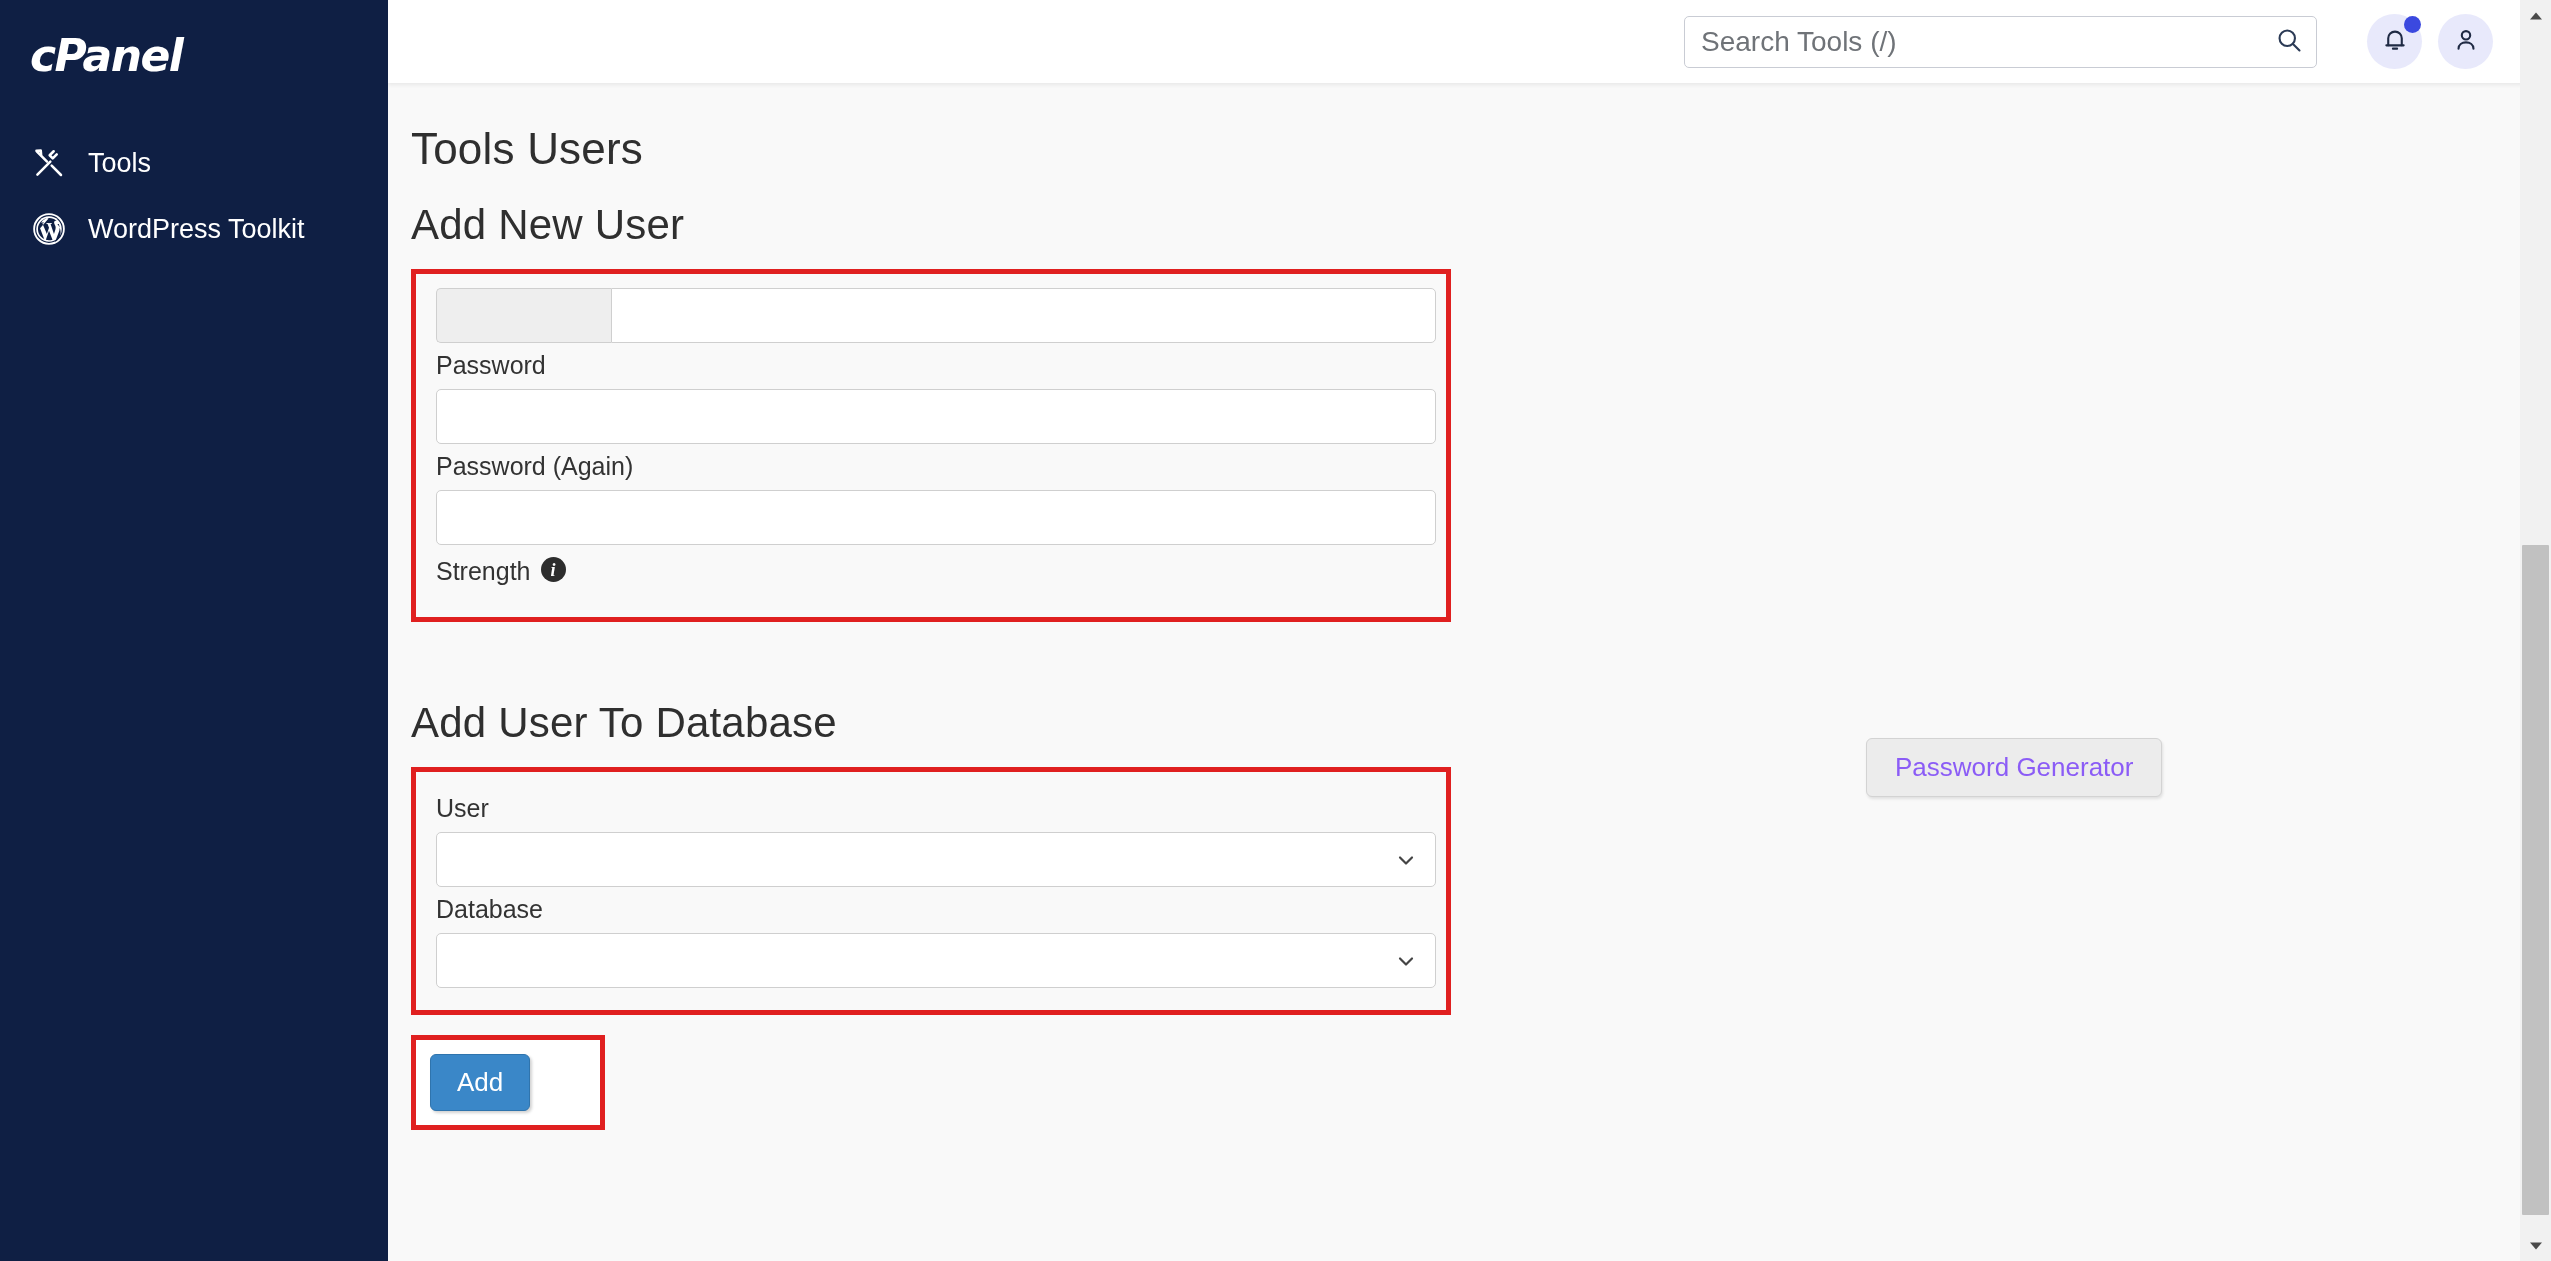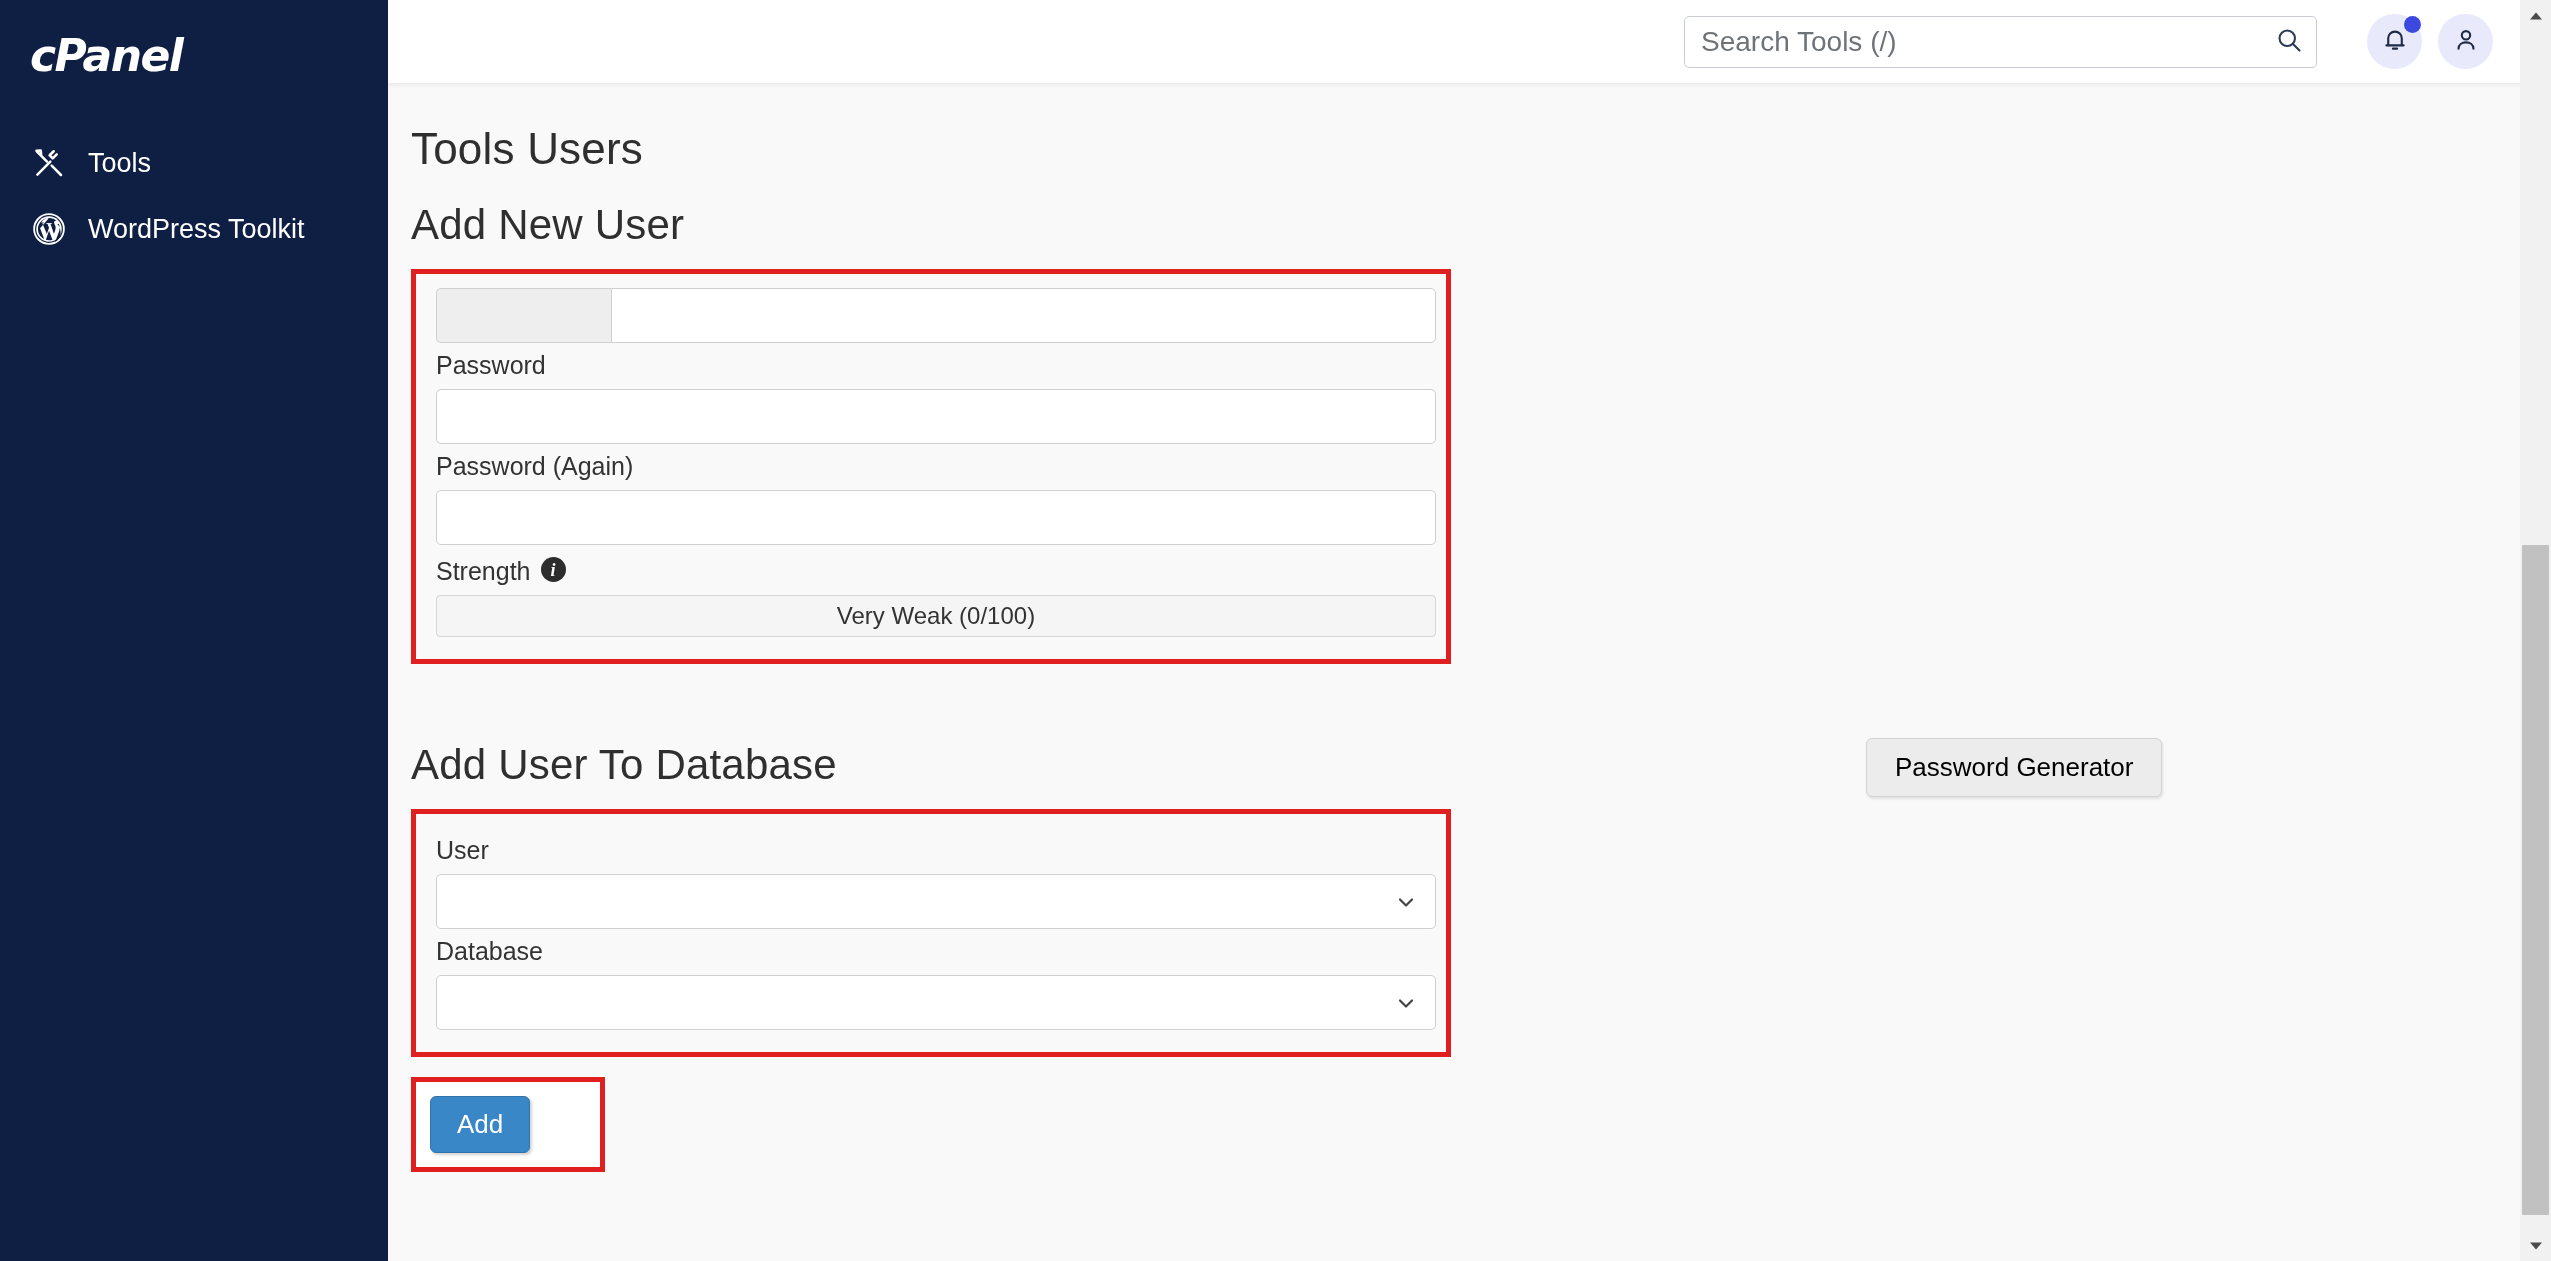--- a/index.html
+++ b/index.html
@@ -226,21 +226,21 @@
     border-radius: 6px;
     font-family: "Liberation Sans", sans-serif;
     font-size: 26px;
     padding: 13px 26px;
     cursor: pointer;
     box-shadow: 2px 2px 3px rgba(0,0,0,0.18);
     line-height: 1.1;
   }
   .btn-default {
     background: #ececec;
-    color: #000000;
+    color: #8b5cf6;
     border: 1px solid #d3d3d3;
     border-radius: 6px;
     font-family: "Liberation Sans", sans-serif;
     font-size: 26px;
     padding: 14px 28px;
     cursor: pointer;
     box-shadow: 1px 2px 3px rgba(0,0,0,0.10);
     line-height: 1.1;
   }
 
@@ -406,23 +406,20 @@
 
           <label class="field-label">Password</label>
           <input class="text-input solo" type="password" style="">
 
           <label class="field-label">Password (Again)</label>
           <input class="text-input solo" type="password" style="">
 
           <div class="strength-label">
             <span>Strength</span>
             <span class="info-icon">i</span>
-          </div>
-          <div class="strength-bar">
-            <span>Very Weak (0/100)</span>
           </div>
 
         </div>
       </div>
 
       
       <div style="height:22px"></div>
 
       <div class="gap-58"></div>
 

